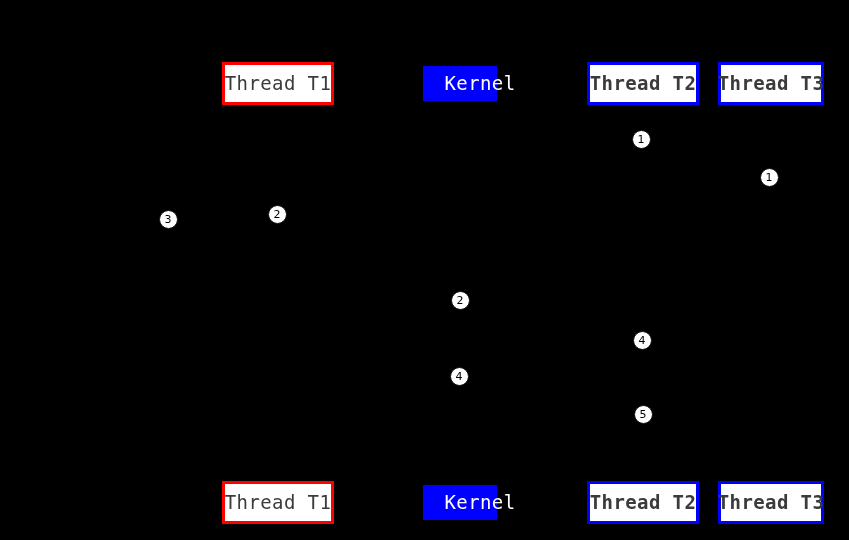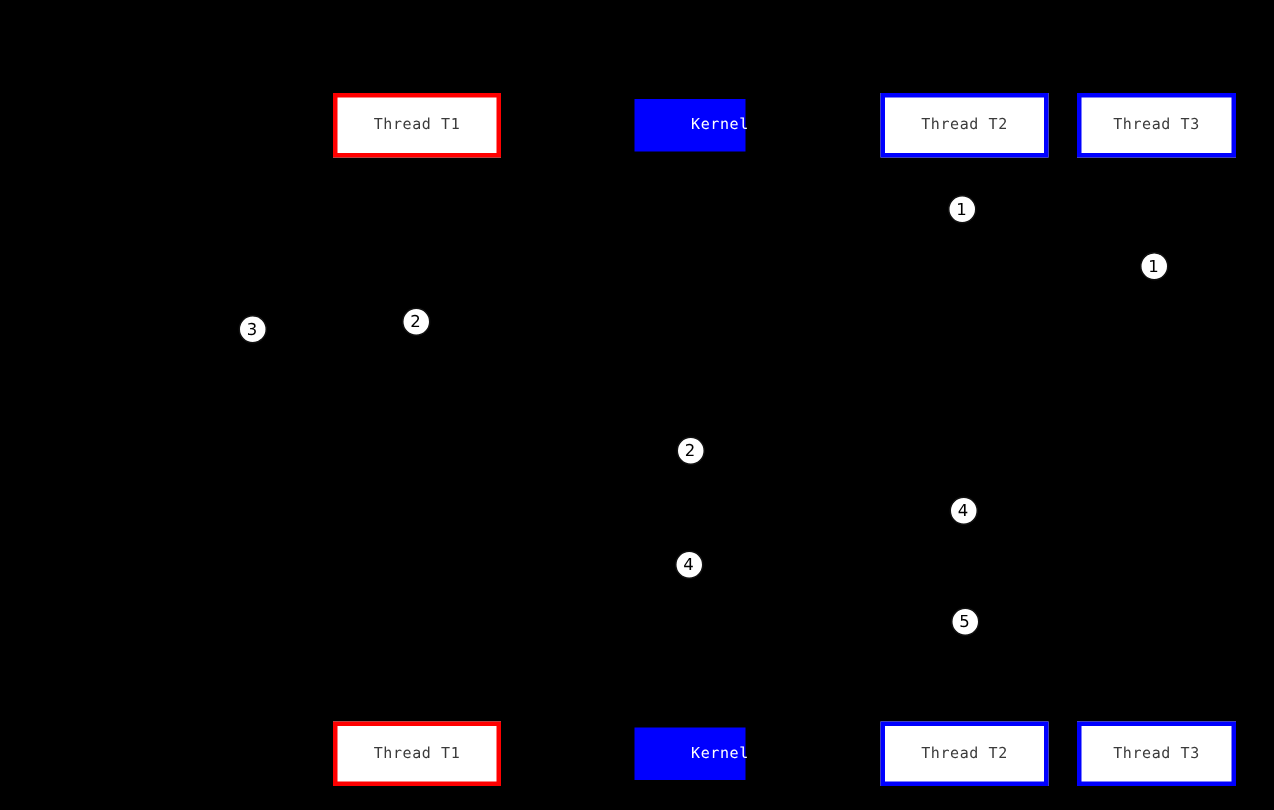--- a/index.html
+++ b/index.html
@@ -43,33 +43,33 @@
   }
 
   
   .node {
     position: absolute;
     box-sizing: border-box;
     display: flex;
     align-items: center;
     justify-content: center;
     height: 43px;
-    font-size: 10px;
+    font-size: 19px;
     letter-spacing: 0.4px;
     white-space: nowrap;
     line-height: 1;
   }
   .node.outline {
     background: #ffffff;
     border-width: 3px;
     border-style: solid;
     color: #3b3b3b;
   }
   .node.red  { border-color: #ff0000; }
-  .node.blue { border-color: #0000ff; }
+  .node.blue { border-color: #0000ff; font-weight: bold; }
   .node.filled {
     background: #0000ff;
     border: 0;
     color: #ffffff;
     height: 35px;
     padding-left: 40px;
   }
 
   
   .seq {

